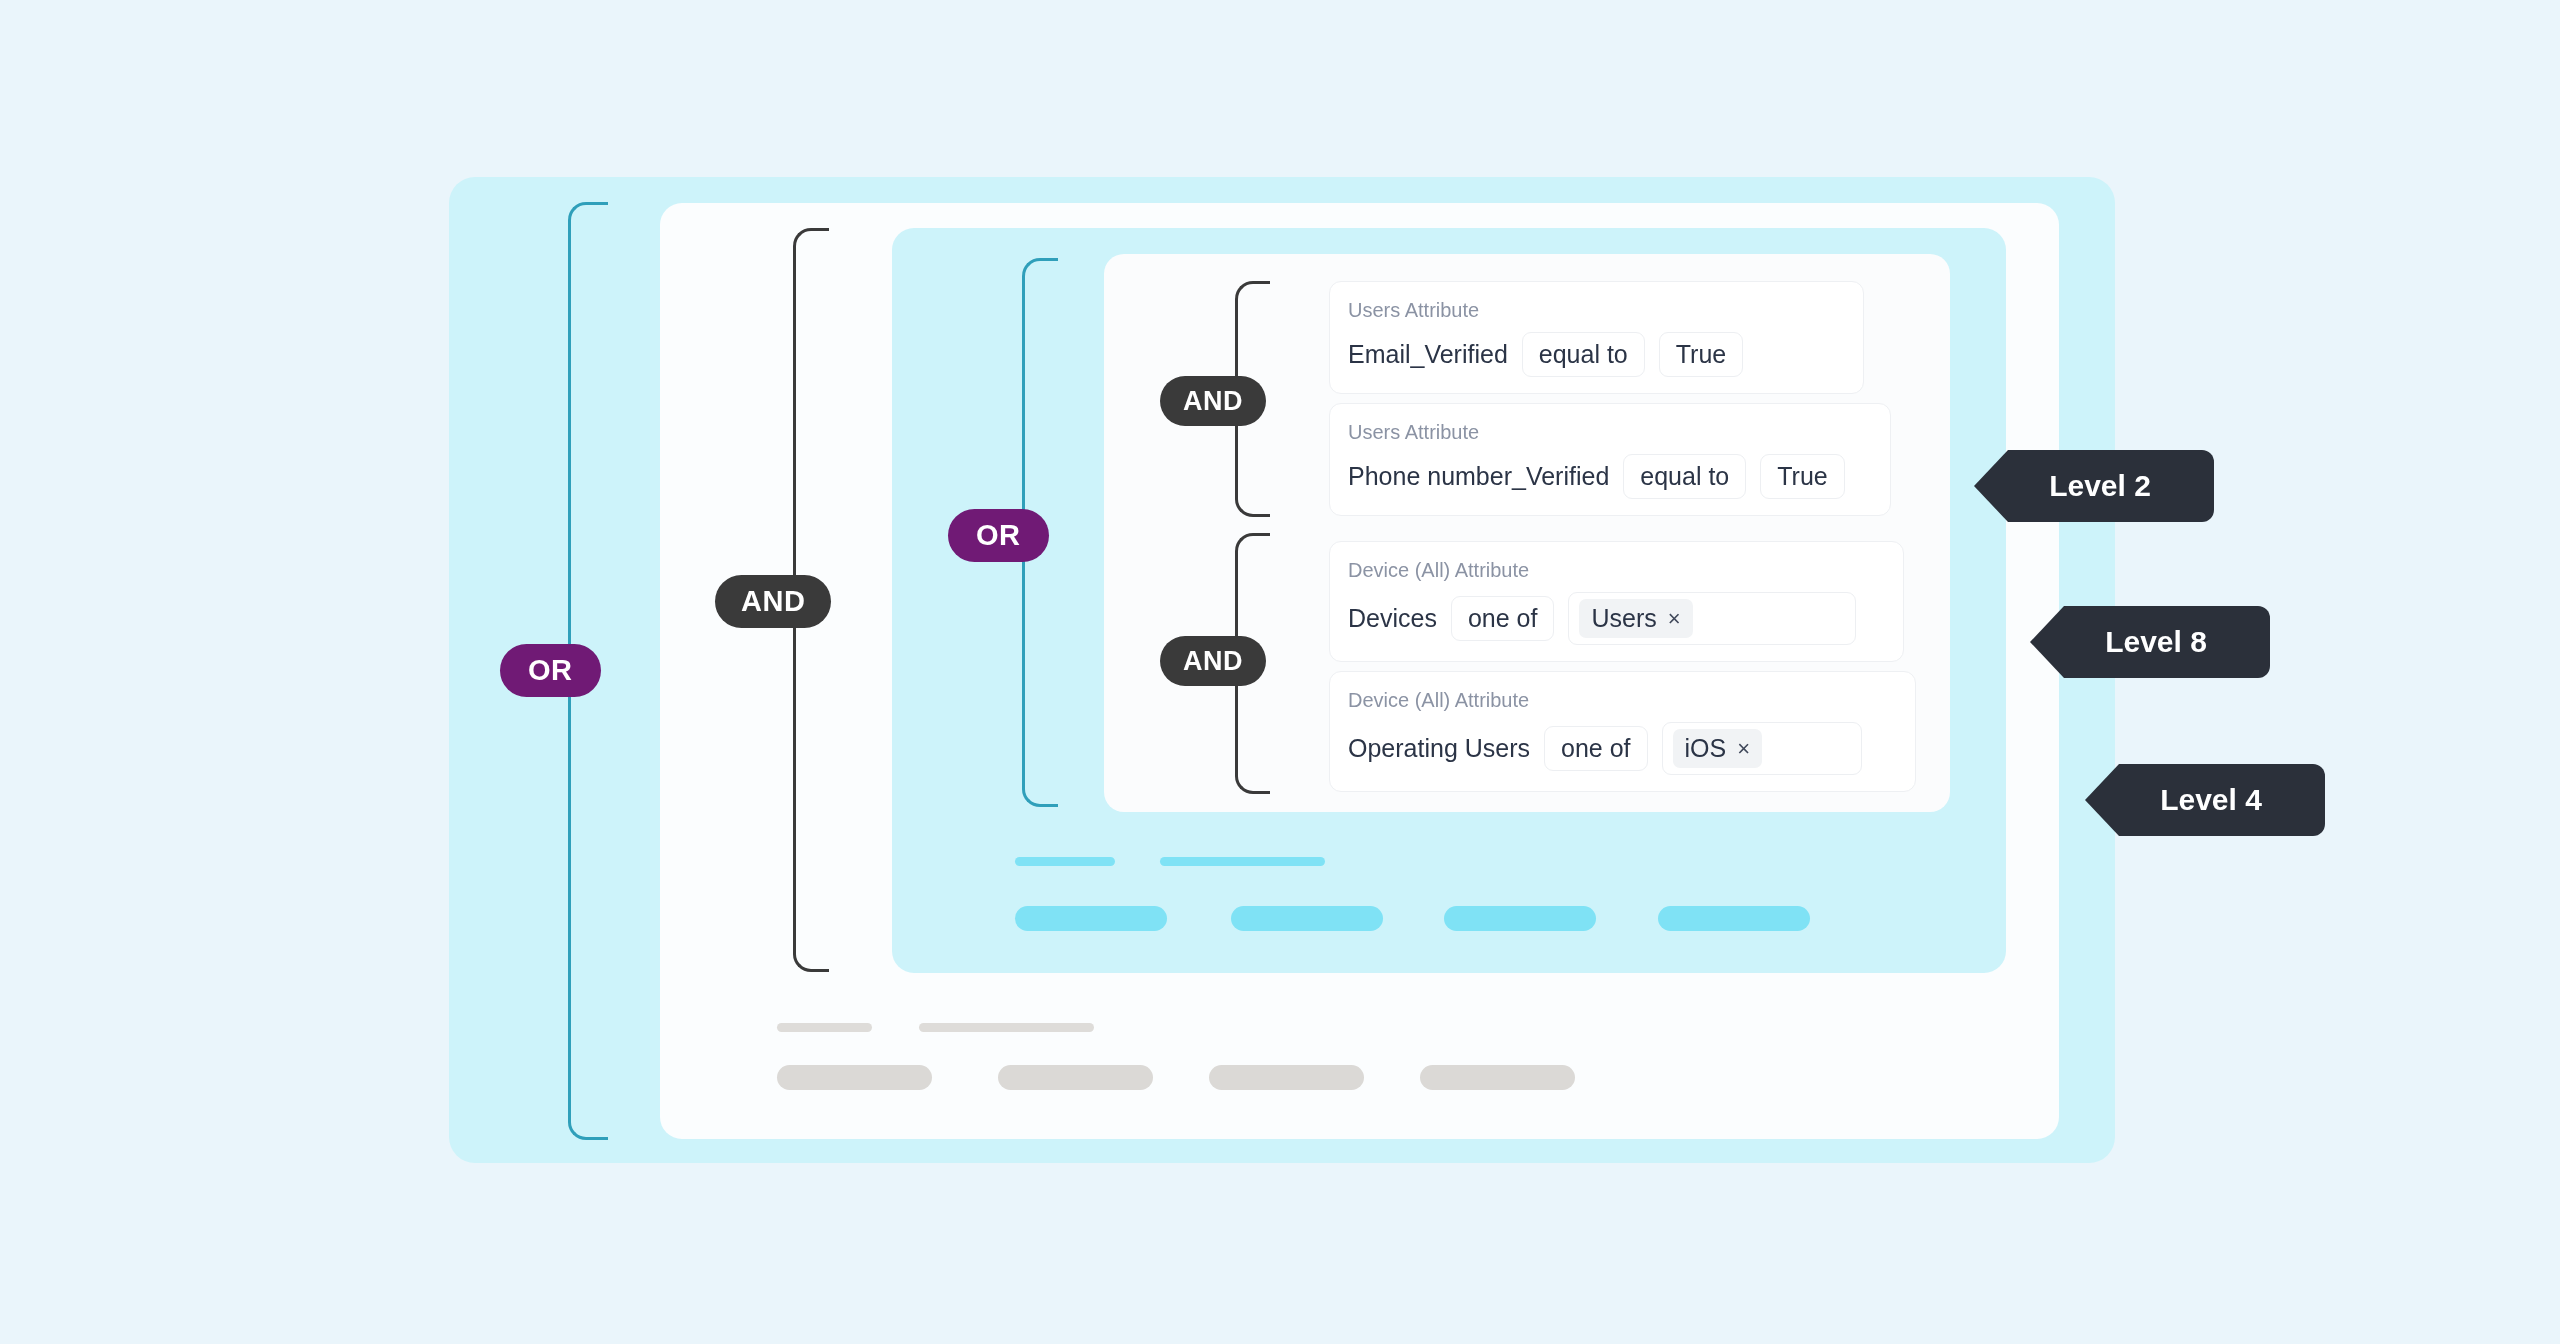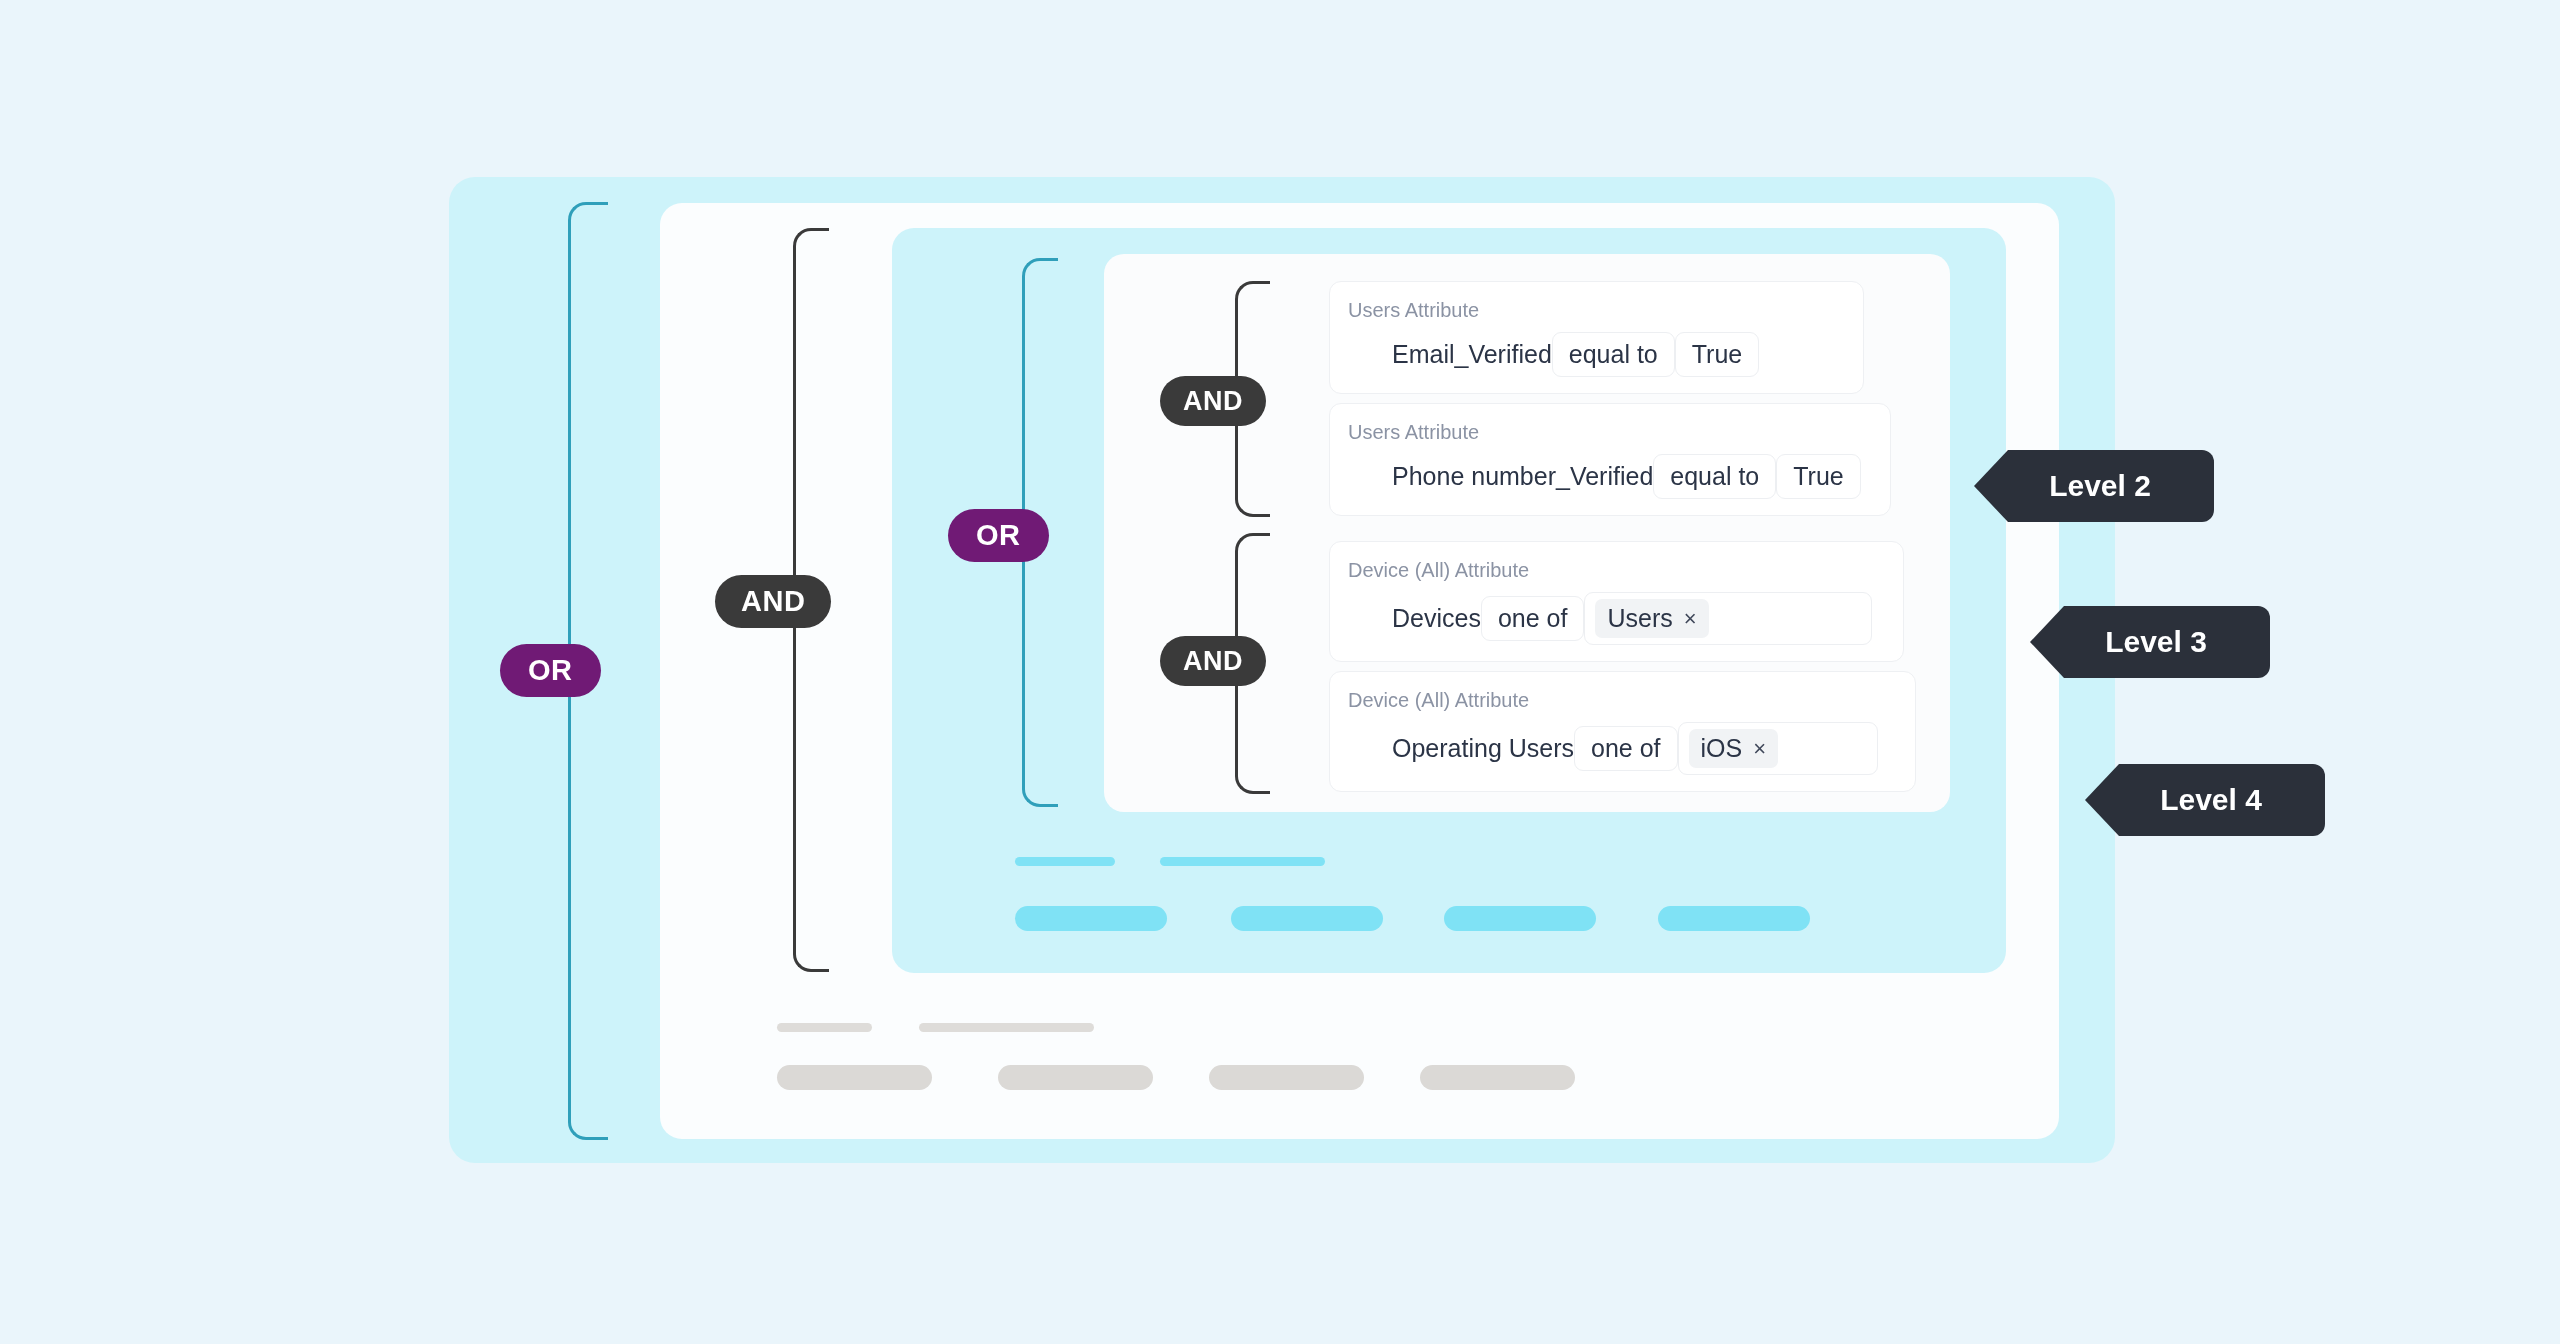--- a/index.html
+++ b/index.html
@@ -123,21 +123,21 @@
   .cond-label {
     font-size: 20px;
     color: #8b93a4;
     line-height: 1.4;
     margin-bottom: 8px;
     white-space: nowrap;
   }
   .cond-row {
     display: flex;
     align-items: center;
-    margin-left: 44px;
+    gap: 14px;
   }
   .cond-field {
     font-size: 25px;
     color: #2b3446;
     white-space: nowrap;
   }
   .cond-op, .cond-val {
     font-size: 25px;
     color: #2b3446;
     border: 1px solid #edeff2;
@@ -316,20 +316,20 @@
     </div>
 
   </div>
 
 
   <div class="level-tag" style="left:1974px; top:450px; width:240px;">
     <span>Level 2</span>
   </div>
 
   <div class="level-tag" style="left:2030px; top:606px; width:240px;">
-    <span>Level 3</span>
+    <span>Level 8</span>
   </div>
 
   <div class="level-tag" style="left:2085px; top:764px; width:240px;">
     <span>Level 4</span>
   </div>
 
 </div>
 
 </body></html>

